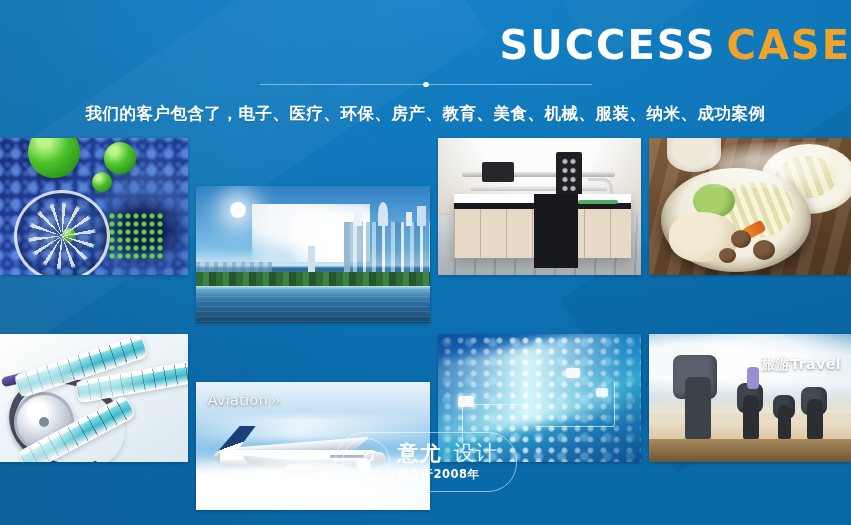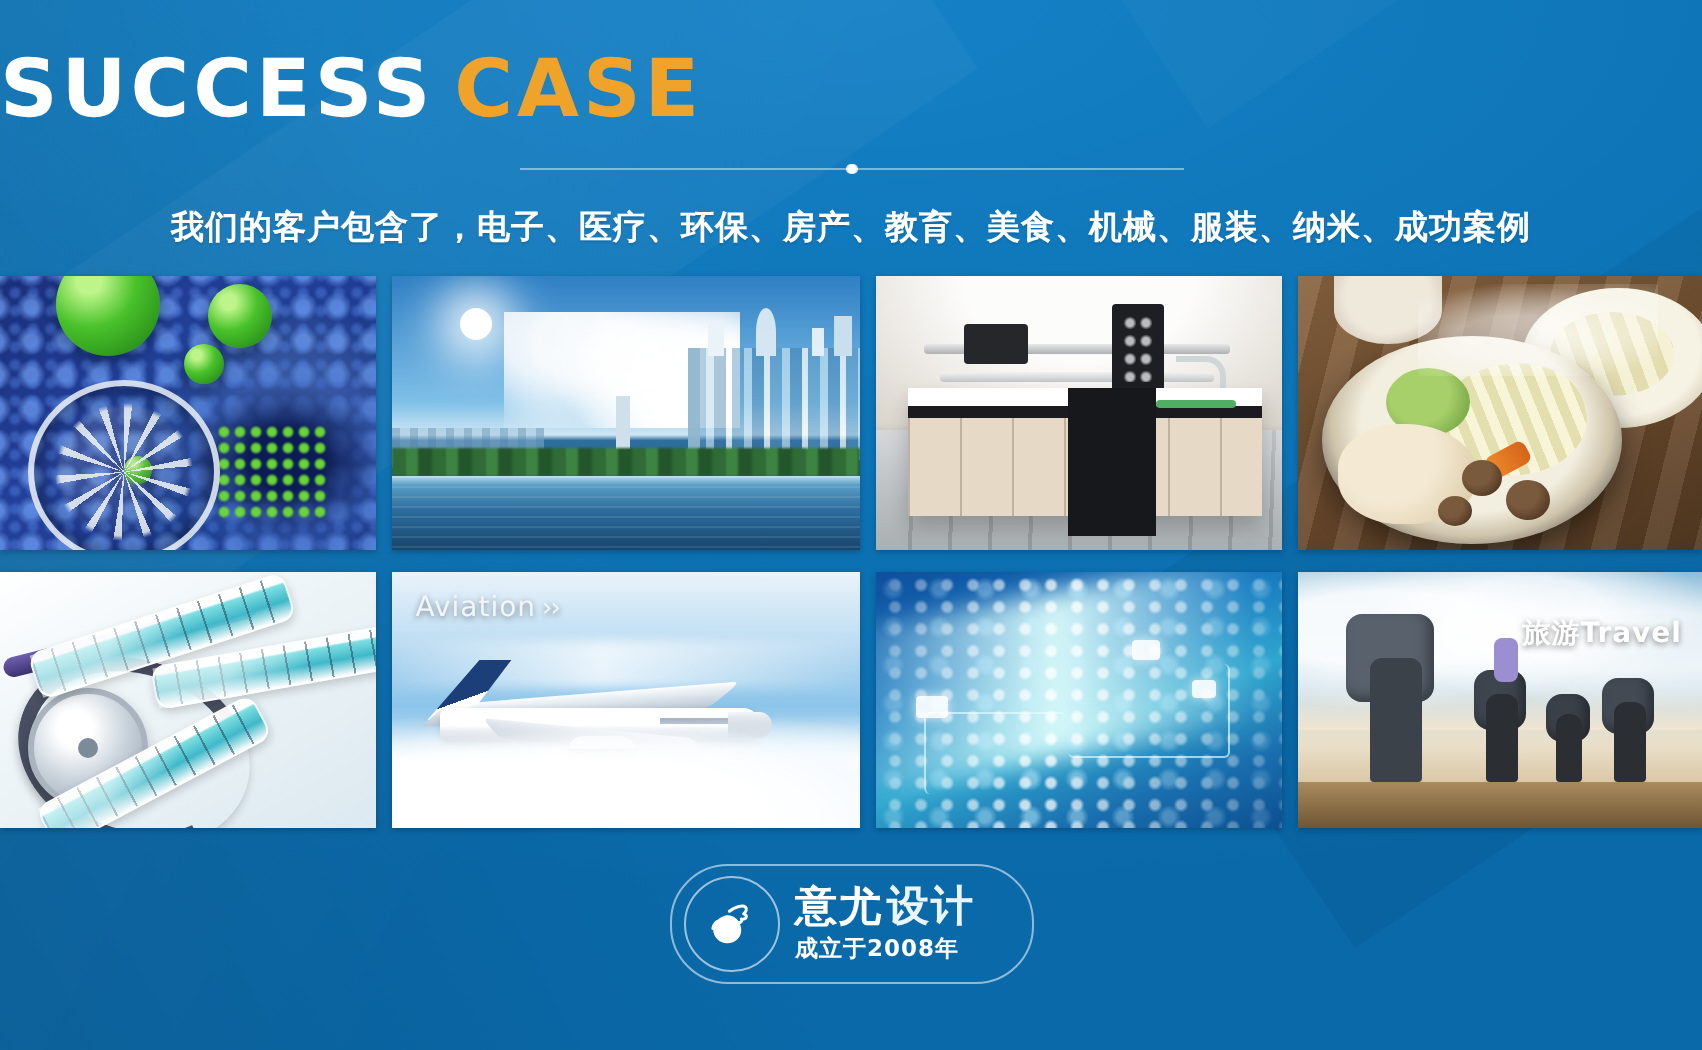--- a/index.html
+++ b/index.html
@@ -18,21 +18,21 @@
   
   .bg-sheen{position:absolute;inset:0;pointer-events:none;}
   .bg-sheen i{position:absolute;display:block;background:rgba(255,255,255,0.035);
     transform:rotate(-34deg);transform-origin:0 0;}
   .bg-sheen i.a{left:-120px;top:240px;width:620px;height:170px;}
   .bg-sheen i.b{left:520px;top:-60px;width:520px;height:150px;background:rgba(255,255,255,0.028);}
   .bg-sheen i.c{left:560px;top:300px;width:560px;height:210px;background:rgba(0,0,0,0.05);}
 
   
   .title{
-    position:absolute;left:0;right:0;top:23px;text-align:left;
+    position:absolute;left:0;right:0;top:23px;text-align:right;
     font-size:40px;line-height:44px;font-weight:bold;letter-spacing:2px;
     font-family:"DejaVu Sans","Liberation Sans",sans-serif;
     white-space:nowrap;
   }
   .title .w{color:#ffffff;}
   .title .o{color:#f0a32a;margin-left:10px;}
 
   .subrow{
     position:absolute;left:0;right:0;top:72px;height:24px;
     display:flex;align-items:center;justify-content:center;gap:0px;
@@ -62,21 +62,21 @@
   .gallery{position:absolute;left:0;top:138px;width:851px;}
   .grow{display:flex;gap:8px;}
   .grow + .grow{margin-top:11px;}
   .cell{
     position:relative;overflow:hidden;background:#0a4f7d;
     box-shadow:0 1px 3px rgba(0,0,0,0.25);
   }
   .r1 .cell{height:137px;}
   .r2 .cell{height:128px;}
   .c1{width:192px;}
-  .c2{width:240px;}
+  .c2{width:240px;margin-top:48px;}
   .c3{width:207px;}
   .c4{width:207px;}
   .art{position:absolute;inset:0;}
   .cap{
     position:absolute;z-index:6;color:#ffffff;white-space:nowrap;
     text-shadow:0 1px 3px rgba(0,0,0,0.45);
     font-family:"DejaVu Sans","Liberation Sans",sans-serif;
   }
   .cap-aviation{left:12px;top:10px;font-size:14px;letter-spacing:.5px;color:#f2f6fa;}
   .cap-aviation .chev{font-size:13px;margin-left:3px;letter-spacing:-1px;}
@@ -322,21 +322,21 @@
   }
   .logo-mark{
     margin-left:6px;width:46px;height:46px;border-radius:50%;
     border:1.5px solid rgba(255,255,255,0.6);
     display:flex;align-items:center;justify-content:center;flex:none;
   }
   .logo-text{margin-left:8px;line-height:1;}
   .logo-name{font-size:21px;letter-spacing:1px;white-space:nowrap;
       font-family:"DejaVu Sans","Liberation Sans",sans-serif;}
   .logo-name .bold{color:#ffffff;font-weight:bold;}
-  .logo-name .thin{color:#eaf4fb;font-weight:bold;margin-left:2px;}
+  .logo-name .thin{color:#eaf4fb;font-weight:normal;margin-left:12px;}
   .logo-sub{margin-top:5px;color:#ffffff;font-size:11.5px;font-weight:bold;letter-spacing:.5px;
       white-space:nowrap;font-family:"DejaVu Sans","Liberation Sans",sans-serif;}
 </style>
 </head>
 <body>
 
 <div class="stage">
 
   <div class="bg-sheen">
     <i class="a"></i>

